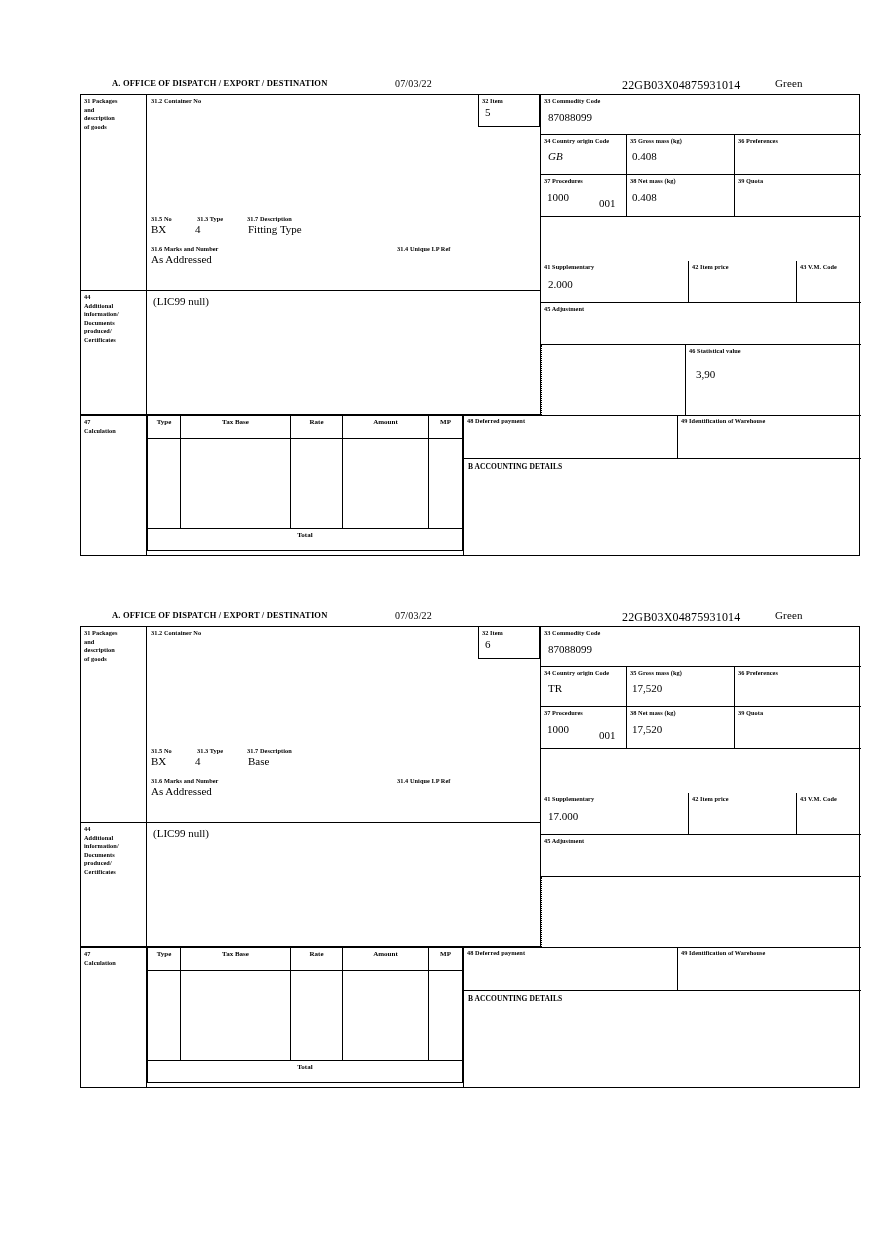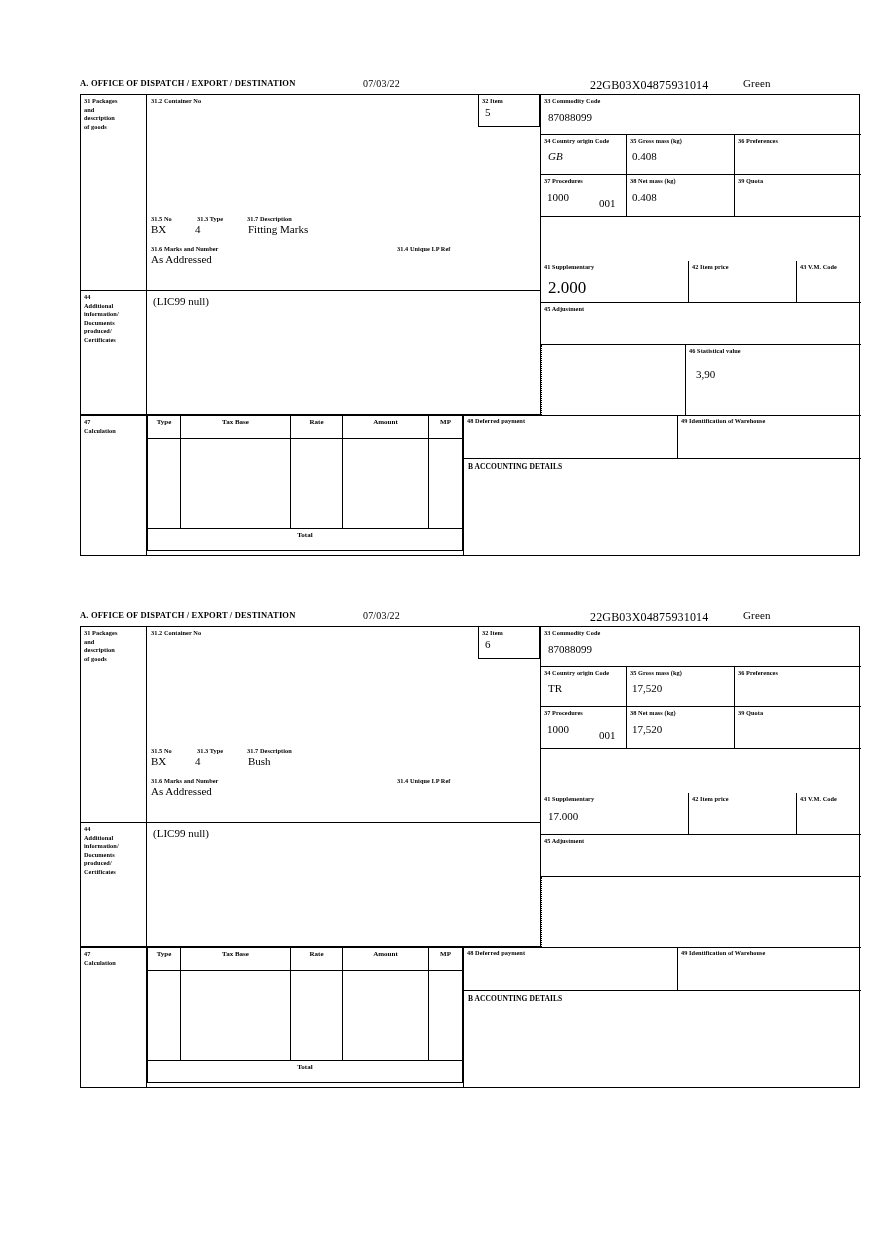--- a/index.html
+++ b/index.html
@@ -29,20 +29,21 @@
   .form-1 { top: 78px; }
   .form-2 { top: 610px; }
 
   
   .hdr {
     position: relative;
     height: 16px;
     font-size: 8.5px;
     font-weight: bold;
     letter-spacing: 0.02em;
+    margin-left: 32px;
   }
   .hdr .office {
     position: absolute;
     left: 0;
     top: 0;
     white-space: nowrap;
   }
   .hdr .date {
     position: absolute;
     left: 283px;
@@ -149,21 +150,21 @@
 
       <div class="cell lbl" style="left:67px;top:0;width:200px;">31.2 Container No</div>
       <div class="cell val" style="left:68px;top:10px;width:300px;"></div>
 
       <div class="cell lbl" style="left:67px;top:118px;width:40px;">31.5 No</div>
       <div class="cell lbl" style="left:113px;top:118px;width:44px;">31.3 Type</div>
       <div class="cell lbl" style="left:163px;top:118px;width:90px;">31.7 Description</div>
 
       <div class="cell val" style="left:66px;top:128px;width:44px;font-size:11px;">BX</div>
       <div class="cell val" style="left:110px;top:128px;width:44px;font-size:11px;">4</div>
-      <div class="cell val" style="left:163px;top:128px;width:220px;font-size:11px;">Fitting Marks</div>
+      <div class="cell val" style="left:163px;top:128px;width:220px;font-size:11px;">Fitting Type</div>
 
       <div class="cell lbl" style="left:67px;top:148px;width:160px;">31.6 Marks and Number</div>
       <div class="cell lbl" style="left:313px;top:148px;width:120px;">31.4 Unique I.P Ref</div>
       <div class="cell val" style="left:66px;top:158px;width:200px;font-size:11px;">As Addressed</div>
       <div class="cell val" style="left:400px;top:158px;width:60px;"></div>
 
       <div class="cell bb" style="left:0;top:0;width:459px;height:196px;"></div>
 
       <div class="cell bl bb br" style="left:397px;top:0;width:62px;height:32px;">
         <div class="lbl">32 Item</div>
@@ -200,21 +201,21 @@
         <div class="val" style="padding-left:5px;padding-top:5px;font-size:11px;">0.408</div>
       </div>
       <div class="cell bb" style="left:654px;top:80px;width:126px;height:42px;">
         <div class="lbl">39 Quota</div>
         <div class="val" style="padding-left:5px;padding-top:5px;"></div>
       </div>
 
 
       <div class="cell bb br" style="left:460px;top:166px;width:148px;height:42px;">
         <div class="lbl">41 Supplementary</div>
-        <div class="val" style="padding-left:7px;padding-top:6px;font-size:17px;font-family:Liberation Serif, serif;">2.000</div>
+        <div class="val" style="padding-left:7px;padding-top:6px;font-size:11px;font-family:Liberation Serif, serif;">2.000</div>
       </div>
       <div class="cell bb br" style="left:608px;top:166px;width:108px;height:42px;">
         <div class="lbl">42 Item price</div>
         <div class="val" style="padding-left:5px;padding-top:6px;"></div>
       </div>
       <div class="cell bb" style="left:716px;top:166px;width:64px;height:42px;">
         <div class="lbl">43 V.M. Code</div>
         <div class="val" style="padding-left:5px;padding-top:6px;"></div>
       </div>
 
@@ -304,21 +305,21 @@
 
       <div class="cell lbl" style="left:67px;top:0;width:200px;">31.2 Container No</div>
       <div class="cell val" style="left:68px;top:10px;width:300px;"></div>
 
       <div class="cell lbl" style="left:67px;top:118px;width:40px;">31.5 No</div>
       <div class="cell lbl" style="left:113px;top:118px;width:44px;">31.3 Type</div>
       <div class="cell lbl" style="left:163px;top:118px;width:90px;">31.7 Description</div>
 
       <div class="cell val" style="left:66px;top:128px;width:44px;font-size:11px;">BX</div>
       <div class="cell val" style="left:110px;top:128px;width:44px;font-size:11px;">4</div>
-      <div class="cell val" style="left:163px;top:128px;width:220px;font-size:11px;">Bush</div>
+      <div class="cell val" style="left:163px;top:128px;width:220px;font-size:11px;">Base</div>
 
       <div class="cell lbl" style="left:67px;top:148px;width:160px;">31.6 Marks and Number</div>
       <div class="cell lbl" style="left:313px;top:148px;width:120px;">31.4 Unique I.P Ref</div>
       <div class="cell val" style="left:66px;top:158px;width:200px;font-size:11px;">As Addressed</div>
       <div class="cell val" style="left:400px;top:158px;width:60px;"></div>
 
       <div class="cell bb" style="left:0;top:0;width:459px;height:196px;"></div>
 
       <div class="cell bl bb br" style="left:397px;top:0;width:62px;height:32px;">
         <div class="lbl">32 Item</div>

